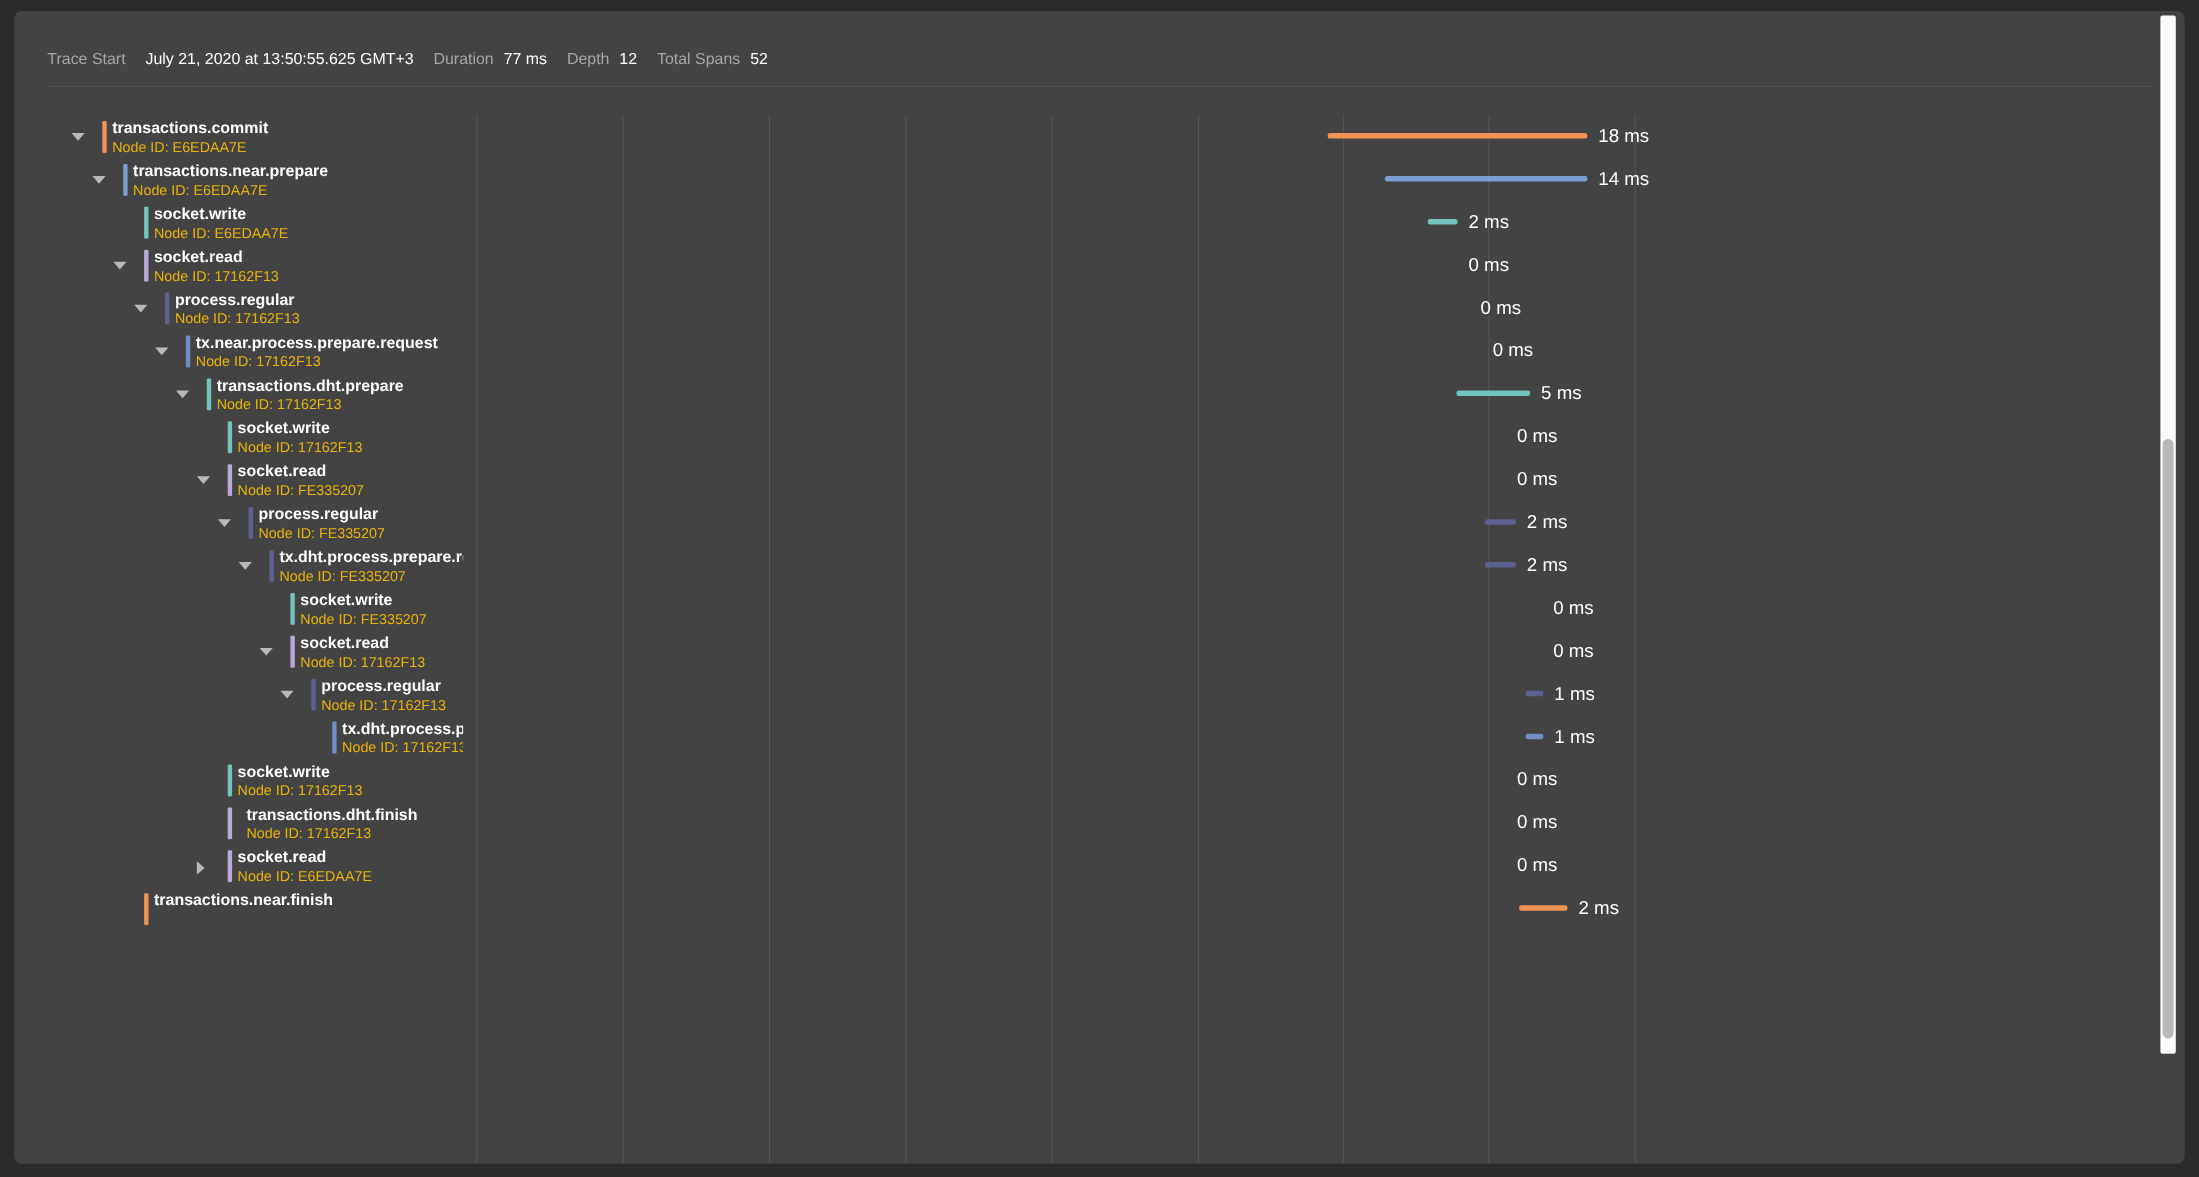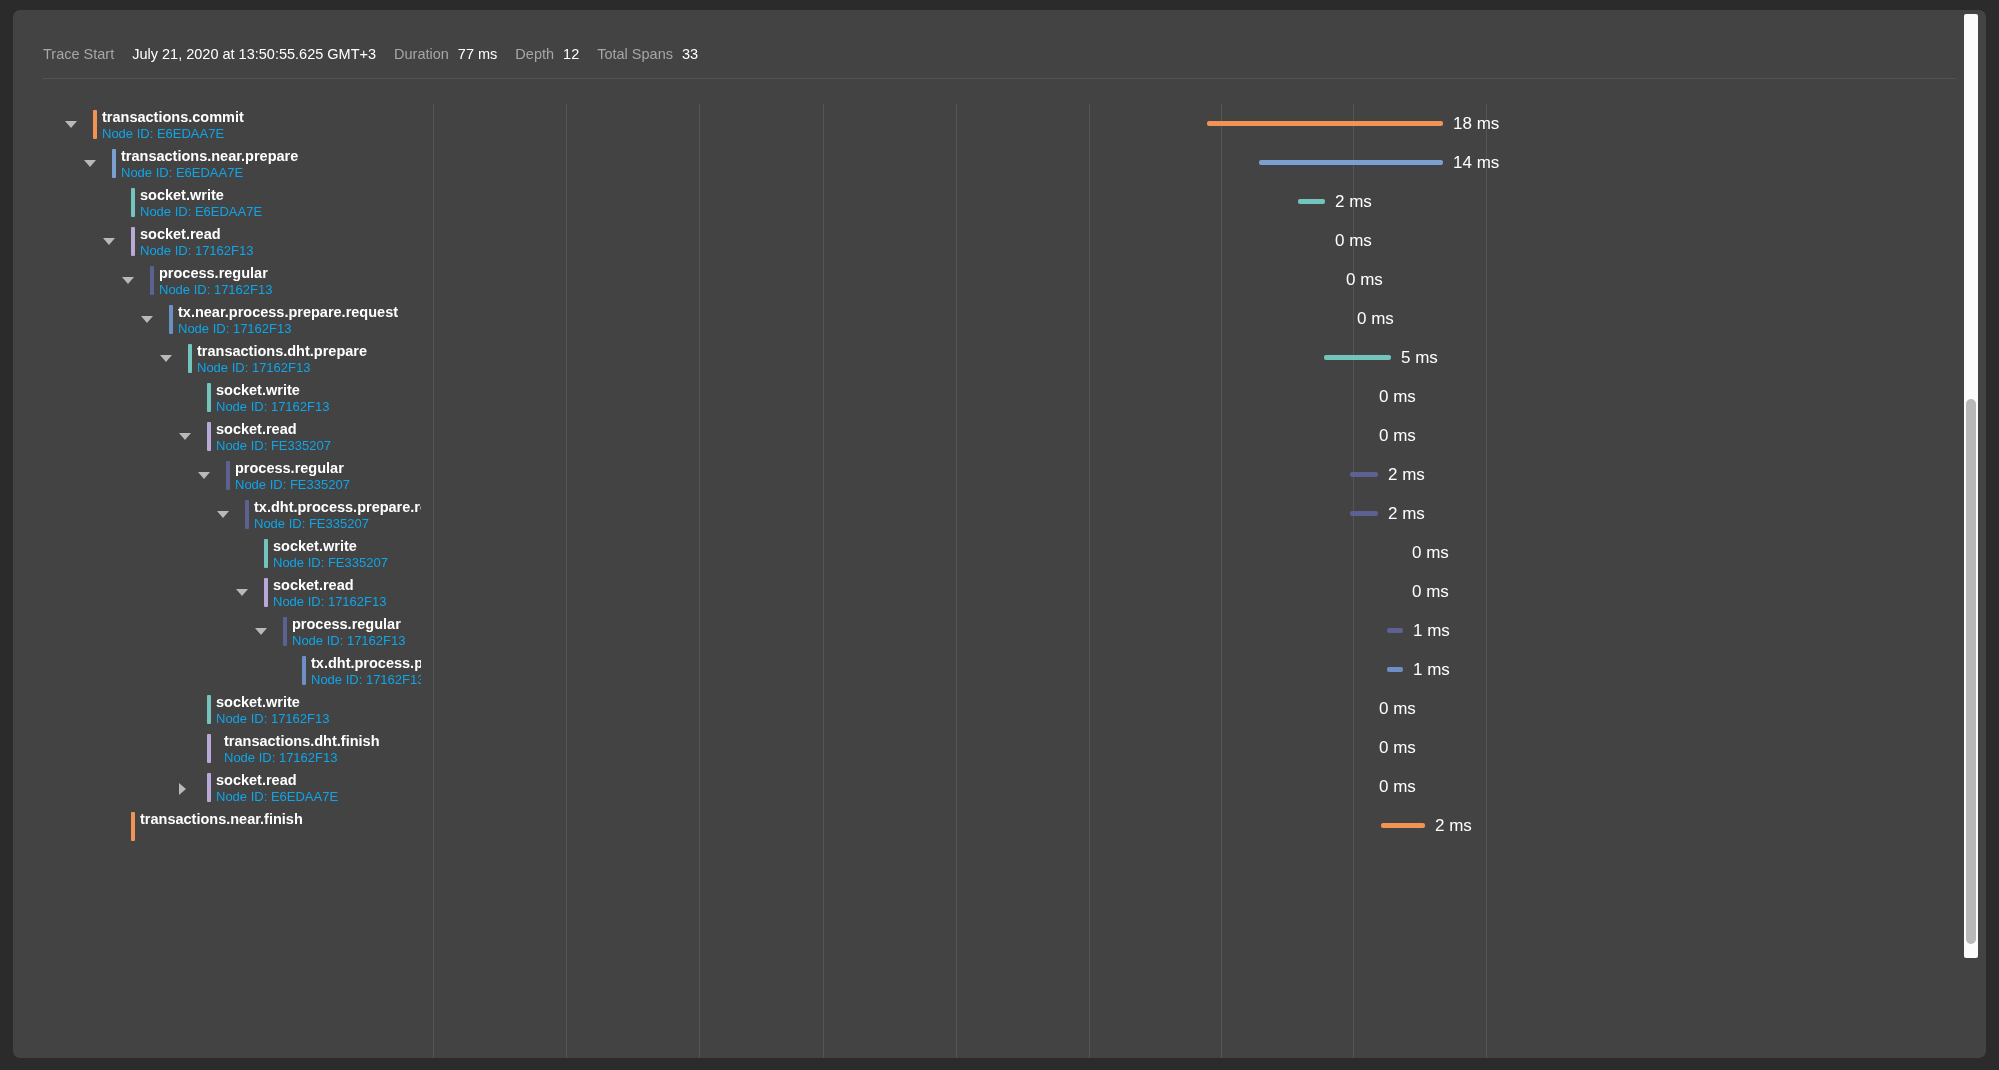--- a/index.html
+++ b/index.html
@@ -105,21 +105,21 @@
   .span-name {
     display: block;
     color: #ffffff;
     font-size: 14.5px;
     font-weight: bold;
     line-height: 17px;
     margin-top: 5px;
   }
   .span-node {
     display: block;
-    color: #0ea5e9;
+    color: #eab308;
     font-size: 13px;
     line-height: 16px;
   }
   
   .bar-track {
     position: absolute;
     top: 0; left: 408px; right: 0; height: 39px;
   }
   .dur-bar {
     position: absolute;
@@ -164,21 +164,21 @@
       <span class="meta-label">Duration</span>
       <span class="meta-gap-sm"></span>
       <span class="meta-value">77 ms</span>
       <span class="meta-gap-lg"></span>
       <span class="meta-label">Depth</span>
       <span class="meta-gap-sm"></span>
       <span class="meta-value">12</span>
       <span class="meta-gap-lg"></span>
       <span class="meta-label">Total Spans</span>
       <span class="meta-gap-sm"></span>
-      <span class="meta-value">33</span>
+      <span class="meta-value">52</span>
     </div>
     <div id="header-rule"></div>
   </div>
 
   <div id="body">
     <div id="gridlines">
         <div class="gridline" style="left: 420px;"></div>
         <div class="gridline" style="left: 553px;"></div>
         <div class="gridline" style="left: 686px;"></div>
         <div class="gridline" style="left: 810px;"></div>

